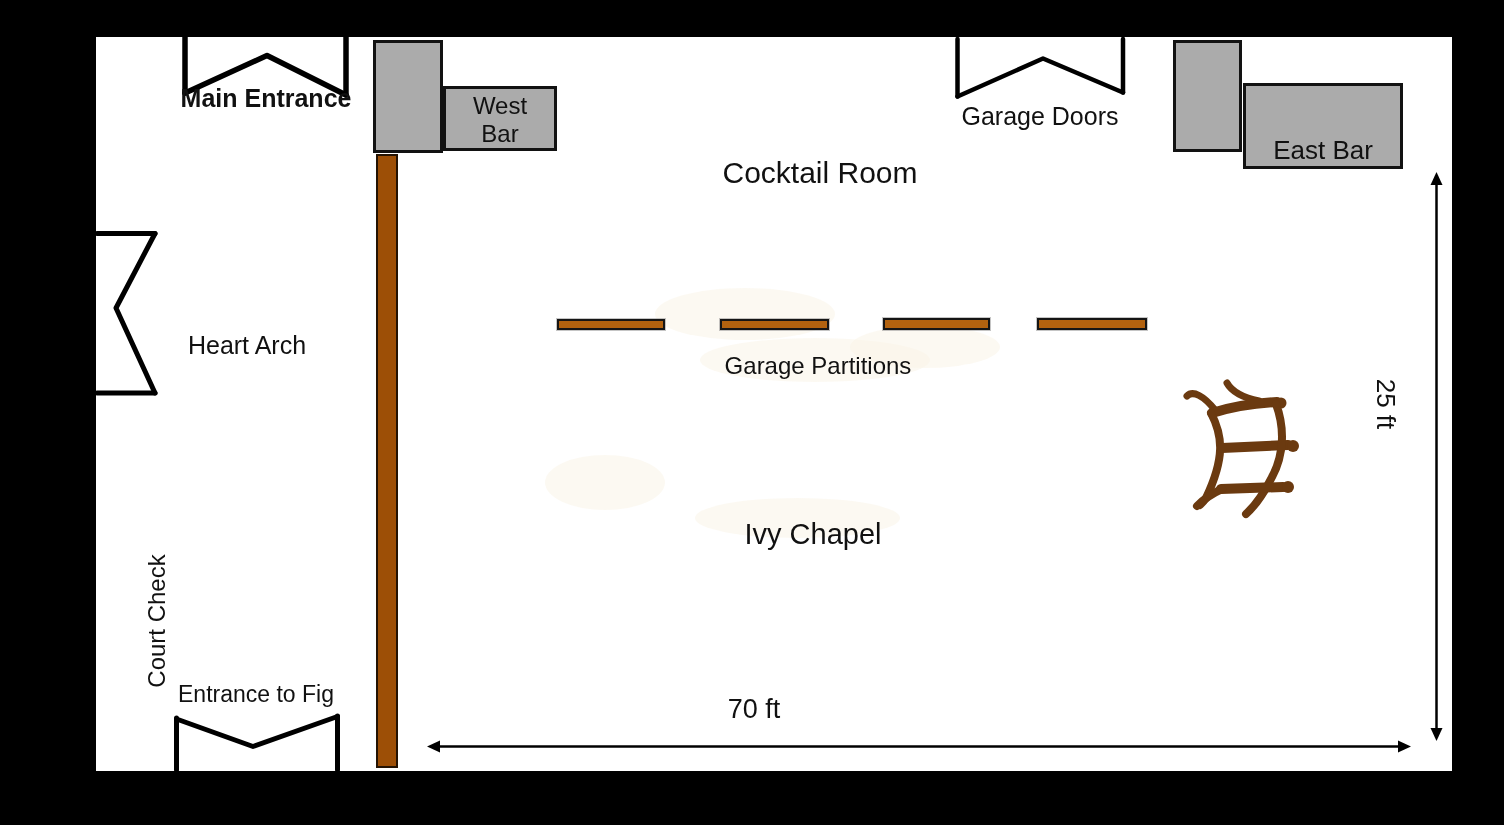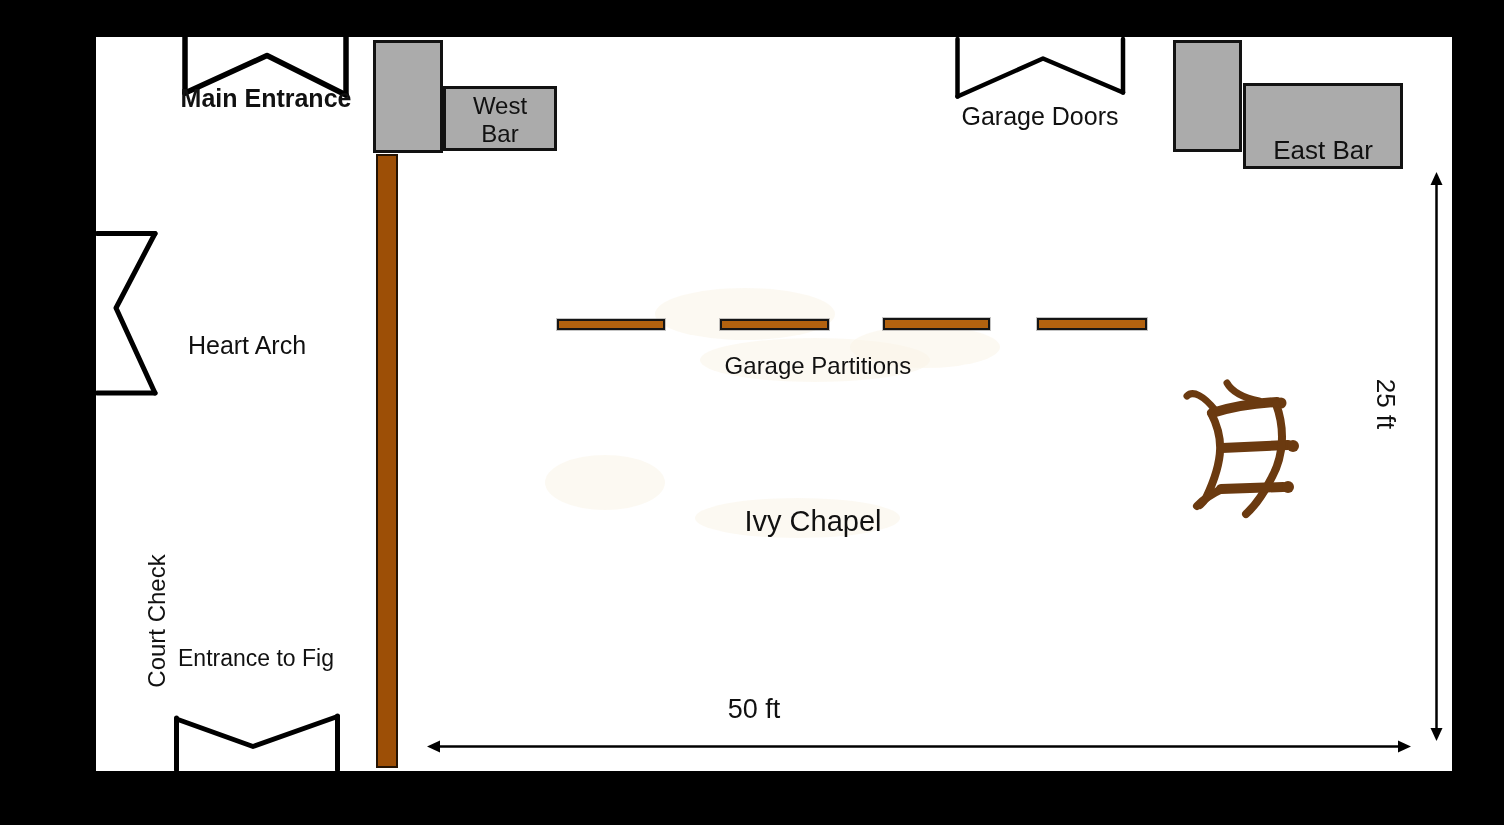--- a/index.html
+++ b/index.html
@@ -14,21 +14,21 @@
   .east-label{font-size:26px;}
   .bamboo{position:absolute;background:#b2620f;border:2px solid #151515;box-sizing:border-box;
           box-shadow:0 0 0 1px rgba(150,150,150,.55);}
   .wallline{position:absolute;background:#9d4f06;border:2px solid #241303;box-sizing:border-box;}
   .lbl{position:absolute;text-align:center;white-space:nowrap;}
   .lbl-main{font-size:25px;}
   .lbl-cocktail{font-size:30px;}
   .lbl-garage{font-size:25px;}
   .lbl-heart{font-size:25px;}
   .lbl-bamboo{font-size:24px;}
-  .lbl-ivy{font-size:29px;}
+  .lbl-ivy{font-size:29px;margin-top:13px;}
   .lbl-fig{font-size:23px;}
   .lbl-50{font-size:27px;}
   .rot-ccw{transform:rotate(-90deg);transform-origin:center center;font-size:24px;}
   .rot-cw{transform:rotate(90deg);transform-origin:center center;font-size:26px;}
   svg.overlay{position:absolute;left:0;top:0;width:1504px;height:825px;pointer-events:none;}
 </style>
 </head>
 <body>
 
 <div id="stage">
@@ -109,30 +109,31 @@
 
     <g stroke="#000" fill="#000">
       <line x1="1436.5" y1="180" x2="1436.5" y2="733" stroke-width="2.5"></line>
       <polygon points="1436.5,172 1430.5,185 1442.5,185" stroke="none"></polygon>
       <polygon points="1436.5,741 1430.5,728 1442.5,728" stroke="none"></polygon>
     </g>
   </svg>
 
   <div class="lbl lbl-main" style="left:166px;top:84px;width:200px;font-weight:bold;">Main Entrance</div>
 
+  <div class="lbl lbl-cocktail" style="left:710px;top:156px;width:220px;">Cocktail Room</div>
 
   <div class="lbl lbl-garage" style="left:940px;top:102px;width:200px;">Garage Doors</div>
 
   <div class="lbl lbl-heart" style="left:147px;top:331px;width:200px;">Heart Arch</div>
 
   <div class="lbl lbl-bamboo" style="left:703px;top:352px;width:230px;">Garage Partitions</div>
 
   <div class="lbl lbl-ivy" style="left:703px;top:505px;width:220px;">Ivy Chapel</div>
 
   <div class="lbl rot-ccw" style="left:81px;top:608px;width:150px;height:26px;">Court Check</div>
 
-  <div class="lbl lbl-fig" style="left:156px;top:645px;width:200px;">Entrance to Fig</div>
+  <div class="lbl lbl-fig" style="left:156px;top:681px;width:200px;">Entrance to Fig</div>
 
-  <div class="lbl lbl-50" style="left:654px;top:694px;width:200px;">50 ft</div>
+  <div class="lbl lbl-50" style="left:654px;top:694px;width:200px;">70 ft</div>
 
   <div class="lbl rot-cw" style="left:1337px;top:390px;width:100px;height:28px;">25 ft</div>
 
 </div>
 
 </body></html>

